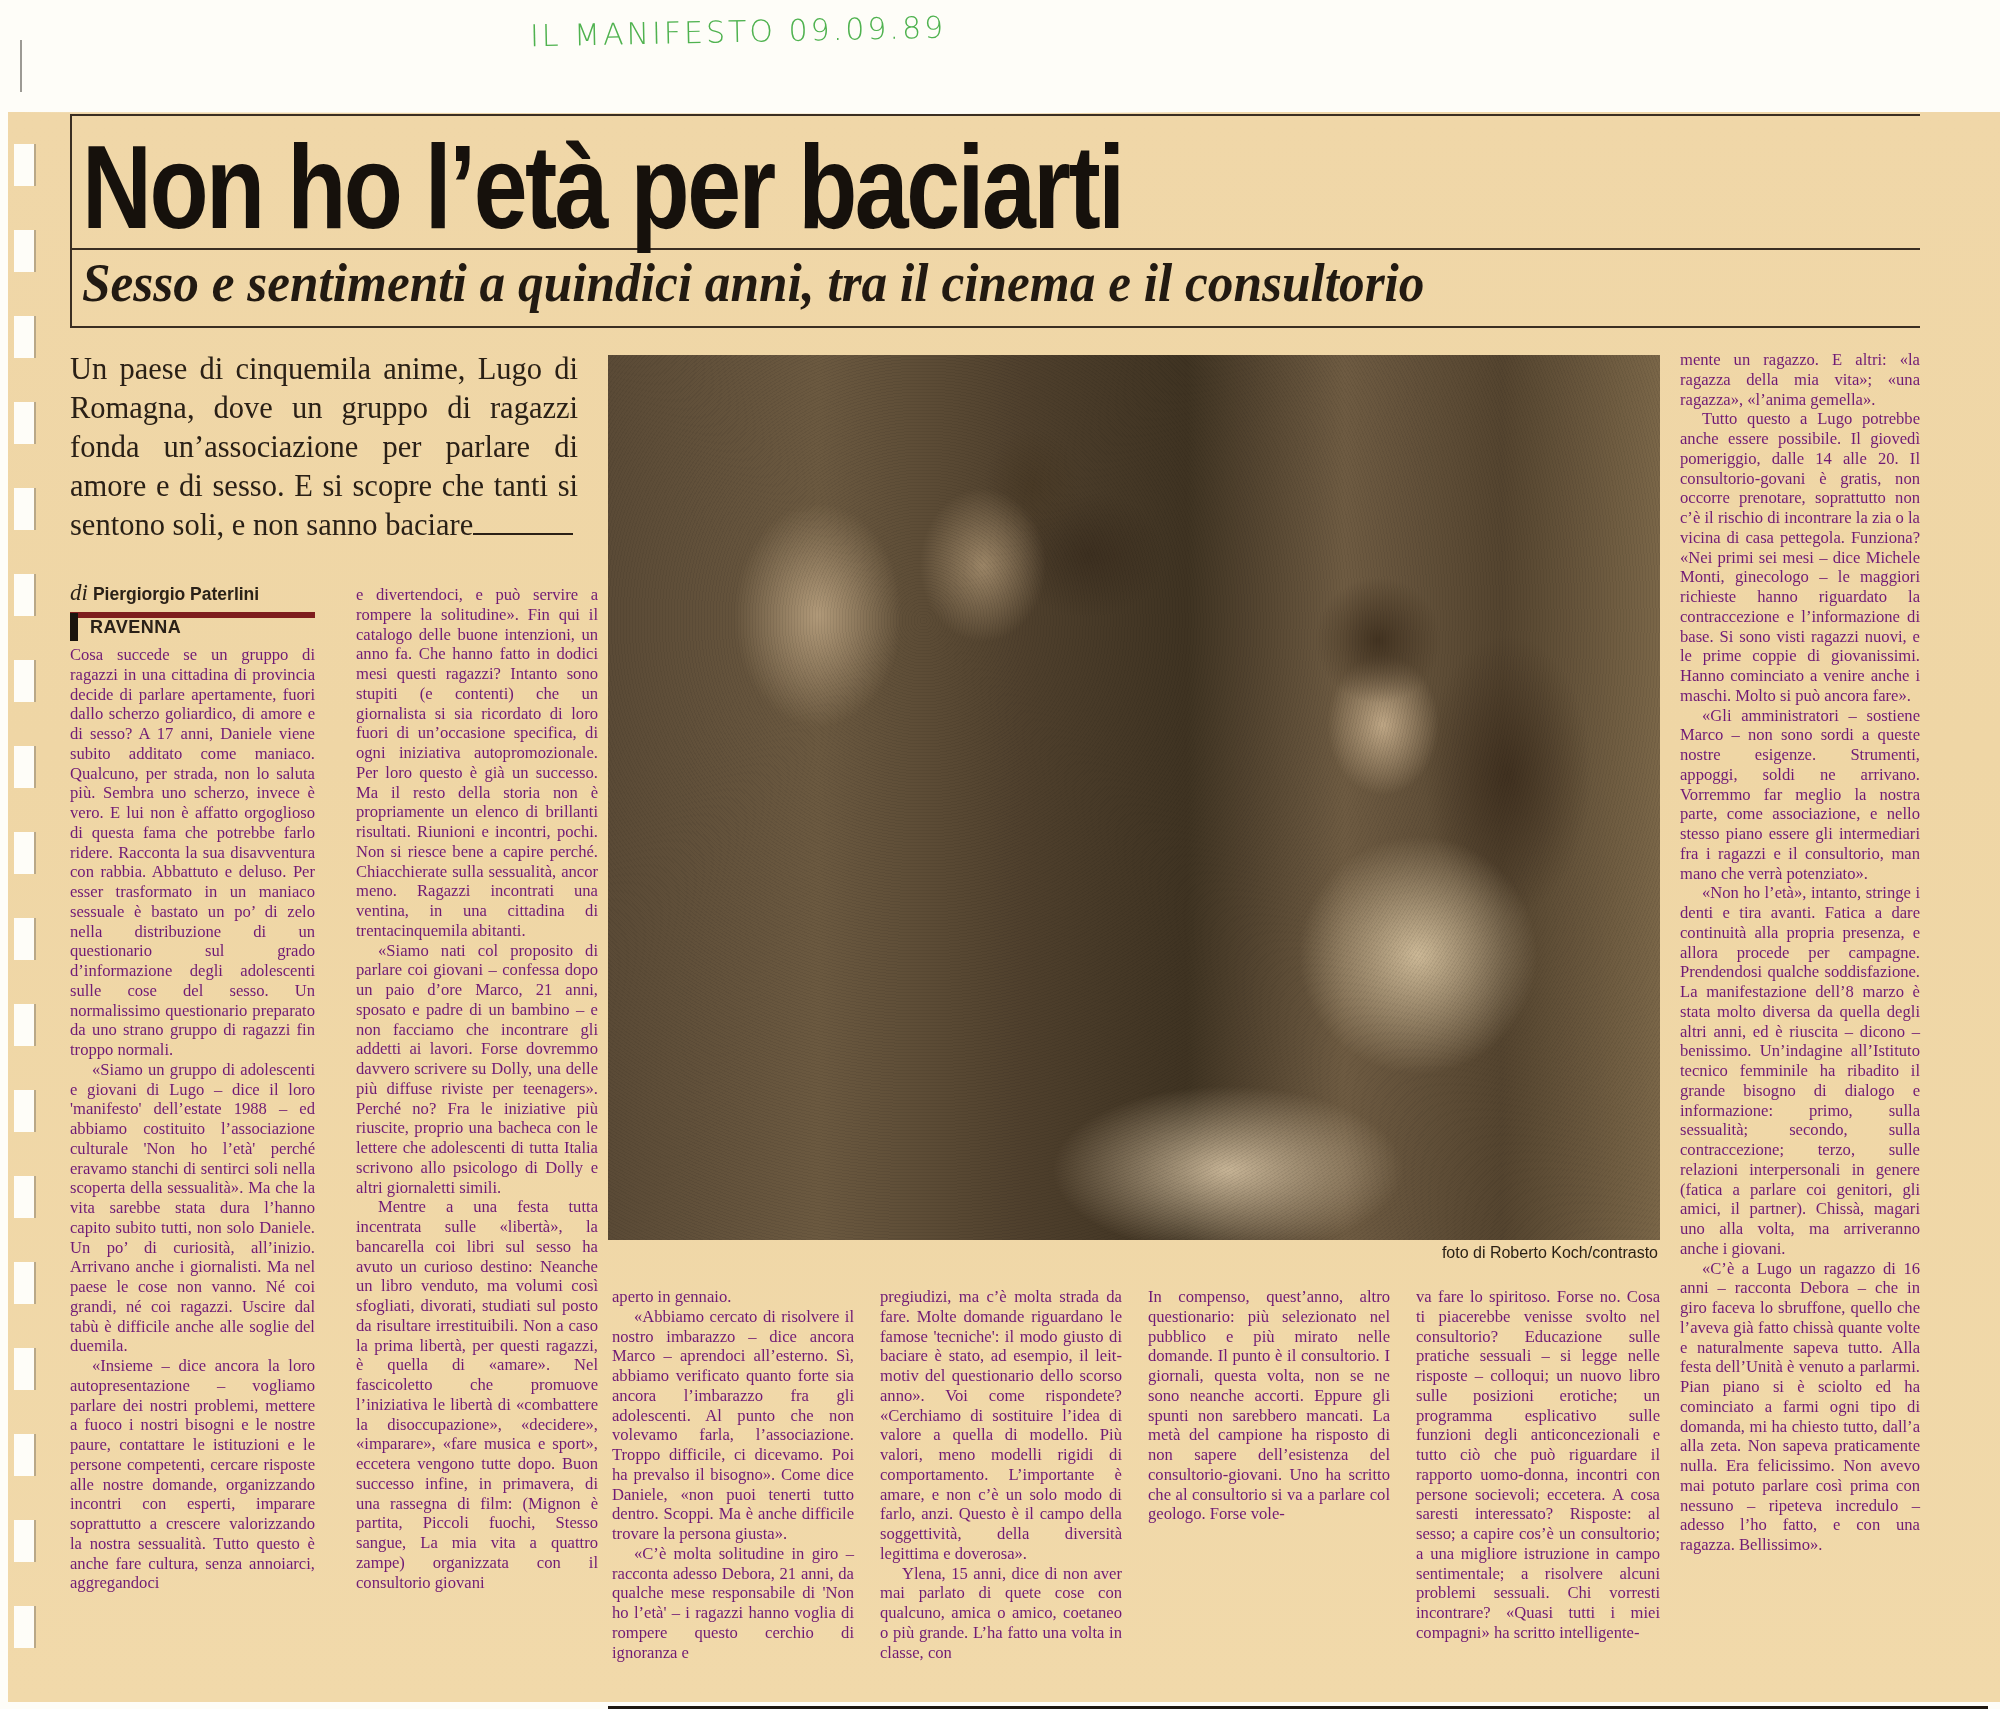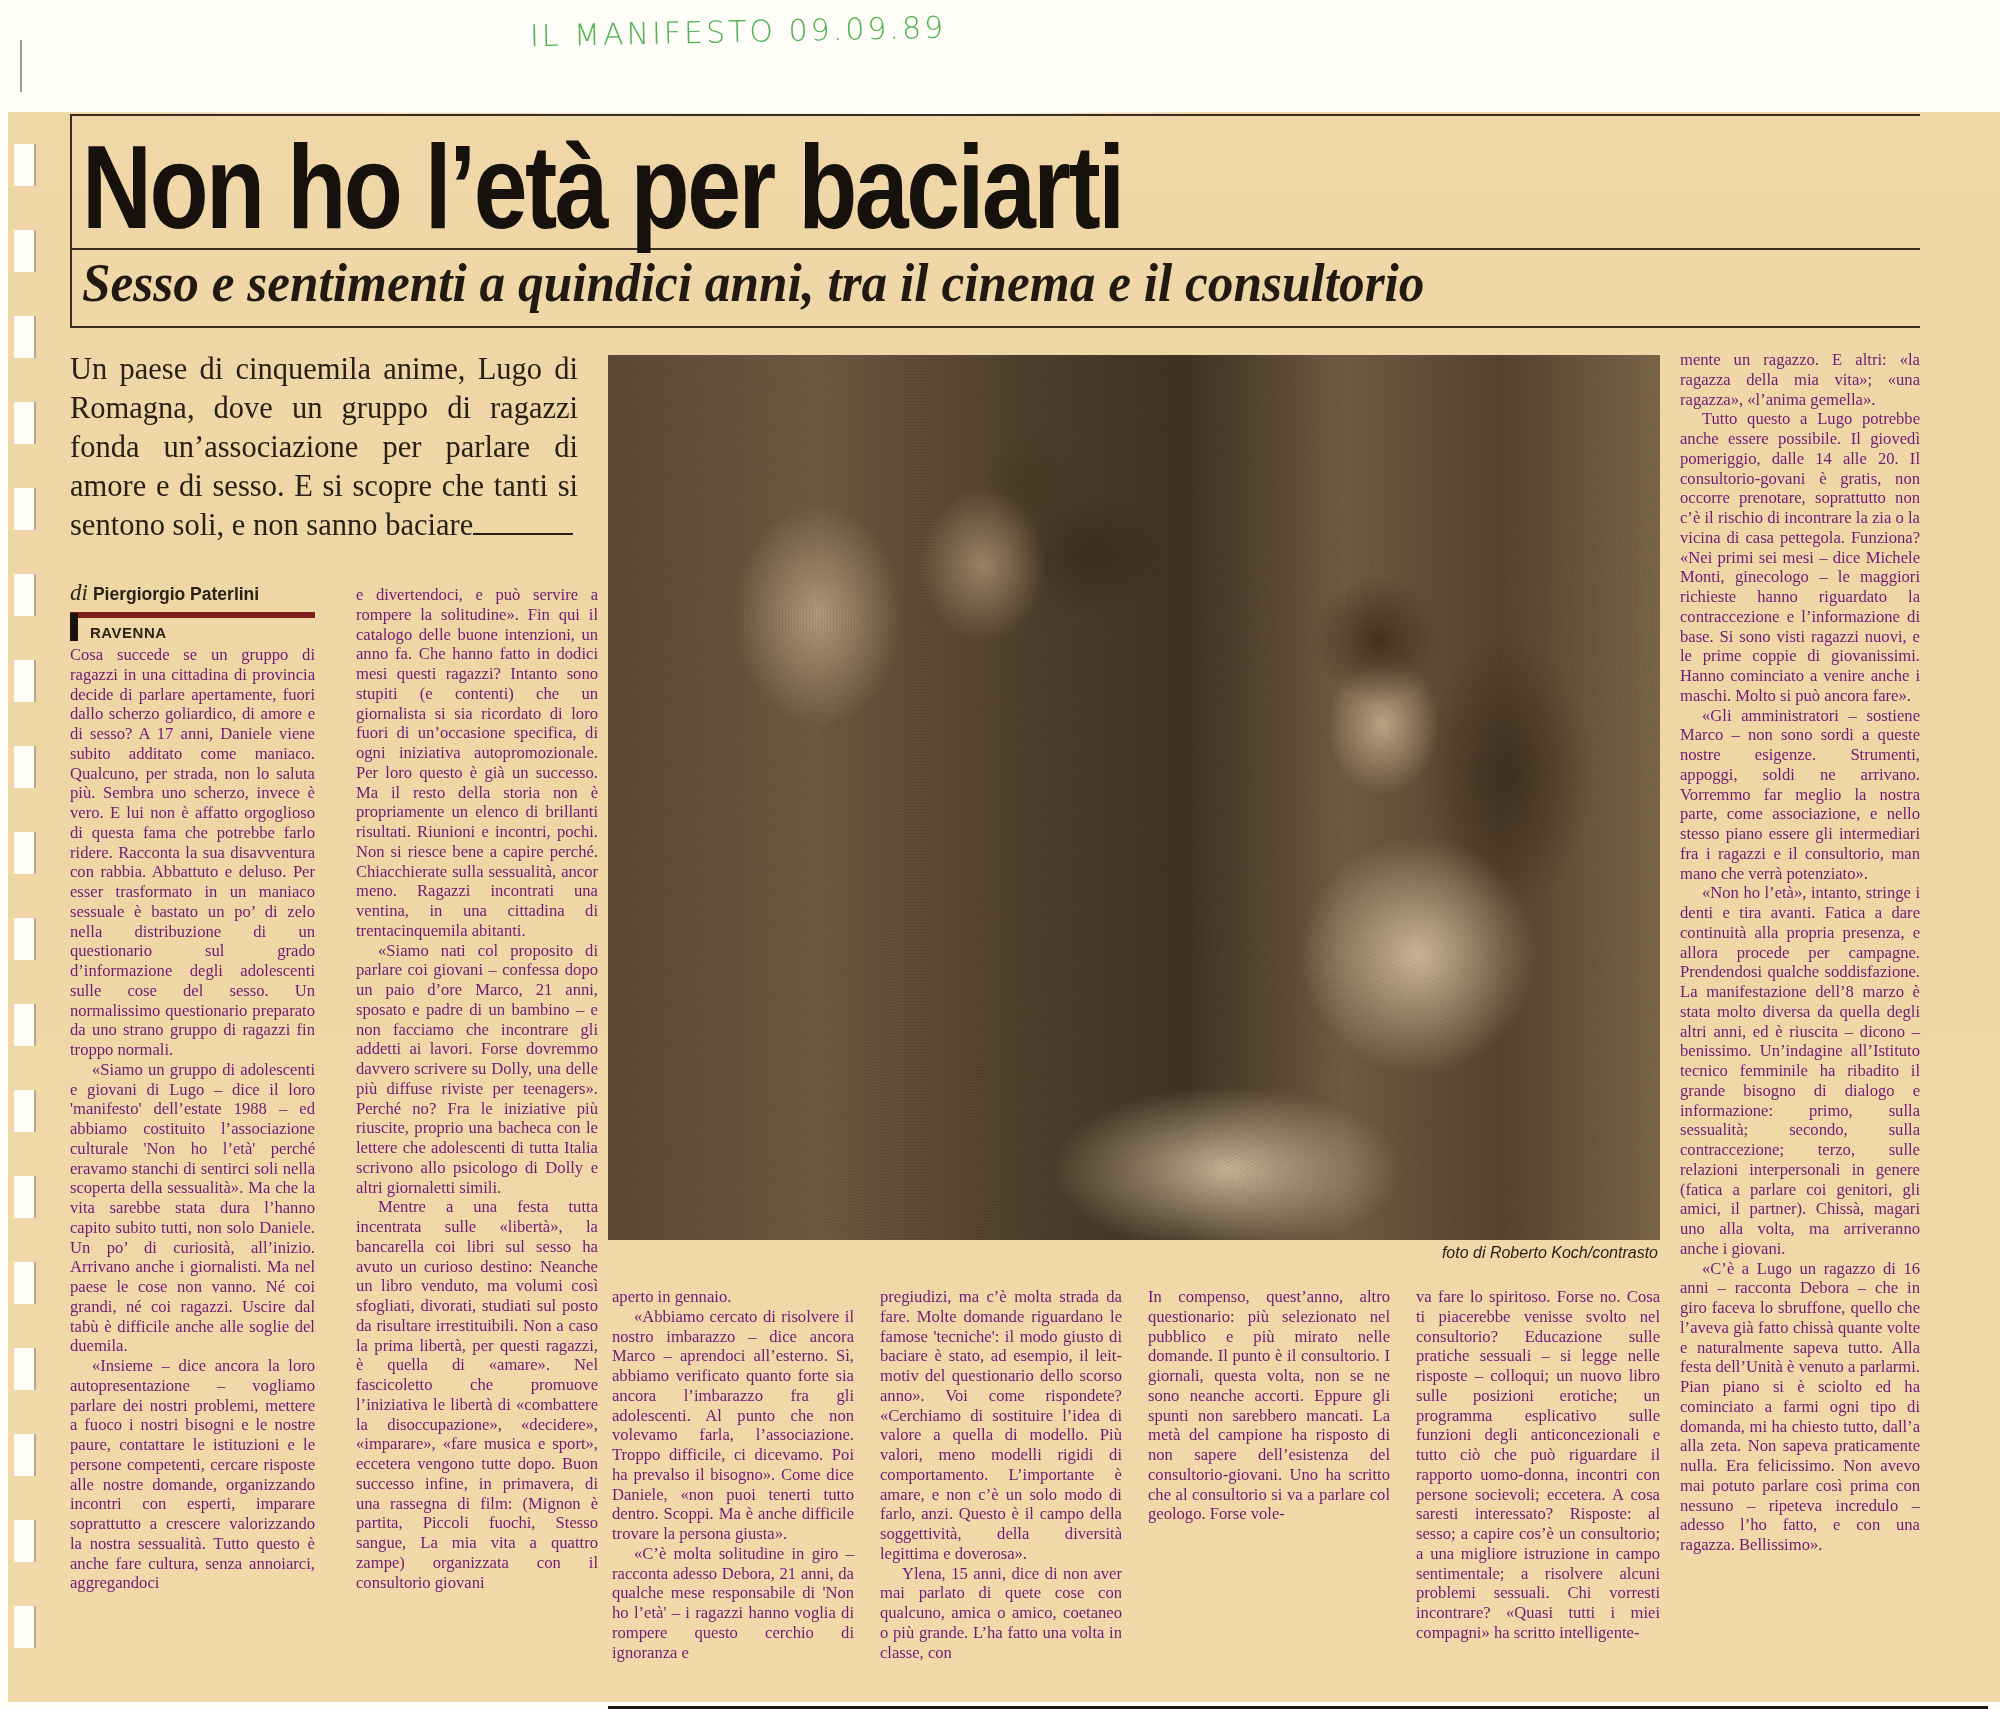--- a/index.html
+++ b/index.html
@@ -59,22 +59,22 @@
   }
   .lead-rule { display: inline-block; width: 100px; border-bottom: 2px solid #2a2016; height: 2px; vertical-align: baseline; }
   .byline {
     position: absolute; left: 70px; top: 580px; width: 245px;
     font-size: 20px; padding-bottom: 6px; border-bottom: 6px solid #7f1d1d;
   }
   .byline .di { font-style: italic; font-size: 23px; }
   .byline .author { font-family: "Liberation Sans", sans-serif; font-weight: bold; font-size: 17.5px; }
   .dateline {
     position: absolute; left: 70px; top: 613px;
-    font-family: "Liberation Sans", sans-serif; font-weight: bold; font-size: 15px;
-    letter-spacing: 0.5px; display: flex; align-items: flex-end;
+    font-family: "Liberation Sans", sans-serif; font-weight: bold; font-size: 18px;
+    letter-spacing: 0.5px; display: flex; align-items: center;
   }
   .dateline .bar { width: 8px; height: 28px; background: #1a140e; margin-right: 12px; }
   .col {
     position: absolute; font-size: 16.6px; line-height: 19.75px; text-align: justify;
     color: #701a75; hyphens: manual;
   }
   .col p { text-indent: 0; }
   .col p + p { text-indent: 22px; }
   .col p.cont { text-indent: 0; }
   .photo {
@@ -92,21 +92,21 @@
       radial-gradient(ellipse 120px 200px at 900px 420px, rgba(55,40,25,0.7), transparent 70%),
       linear-gradient(90deg, #5a4a36 0%, #6b5940 20%, #4e3f2c 40%, #3f3322 55%, #6e5b42 70%, #54442f 85%, #7a6648 100%);
   }
   .photo::after {
     content: ""; position: absolute; inset: 0;
     background: repeating-radial-gradient(circle at 30% 30%, rgba(0,0,0,0.06) 0 1px, transparent 1px 3px);
     mix-blend-mode: multiply;
   }
   .photo-credit {
     position: absolute; left: 1400px; top: 1244px; width: 258px; text-align: right;
-    font-family: "Liberation Sans", sans-serif; font-style: italic; font-size: 16px; color: #2a2016;
+    font-family: "Liberation Sans", sans-serif; font-size: 16px; color: #2a2016;
   }
   .bottom-rule { position: absolute; left: 608px; top: 1706px; width: 1380px; height: 3px; background: #1e1812; }
 </style>
 </head>
 <body>
 
 <div class="left-tab"></div>
 <div class="clipping"></div>
 <div class="punch-holes">
   <div class="punch" style="top:24px"></div>

